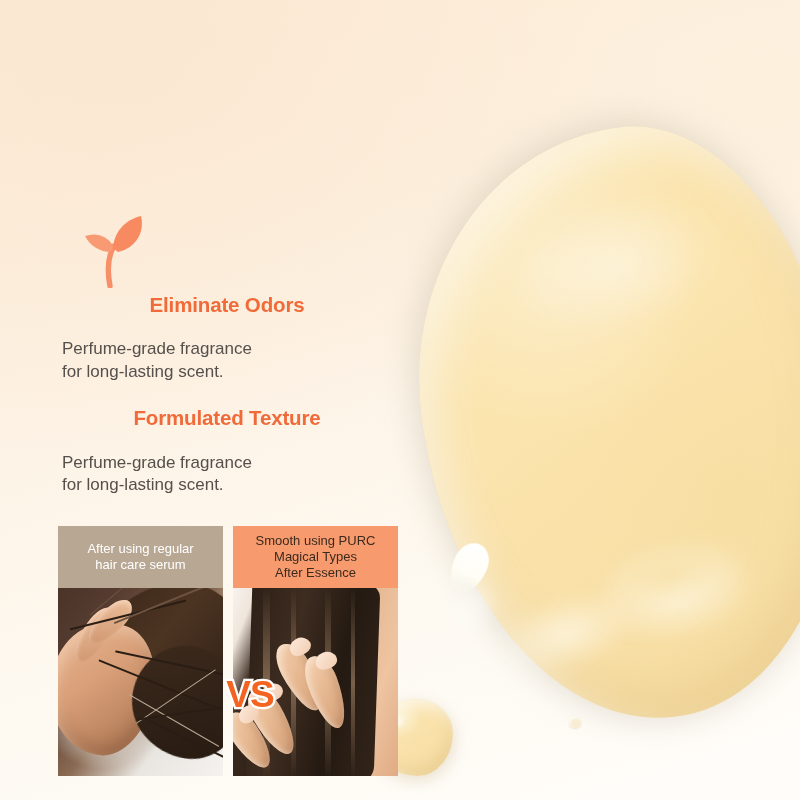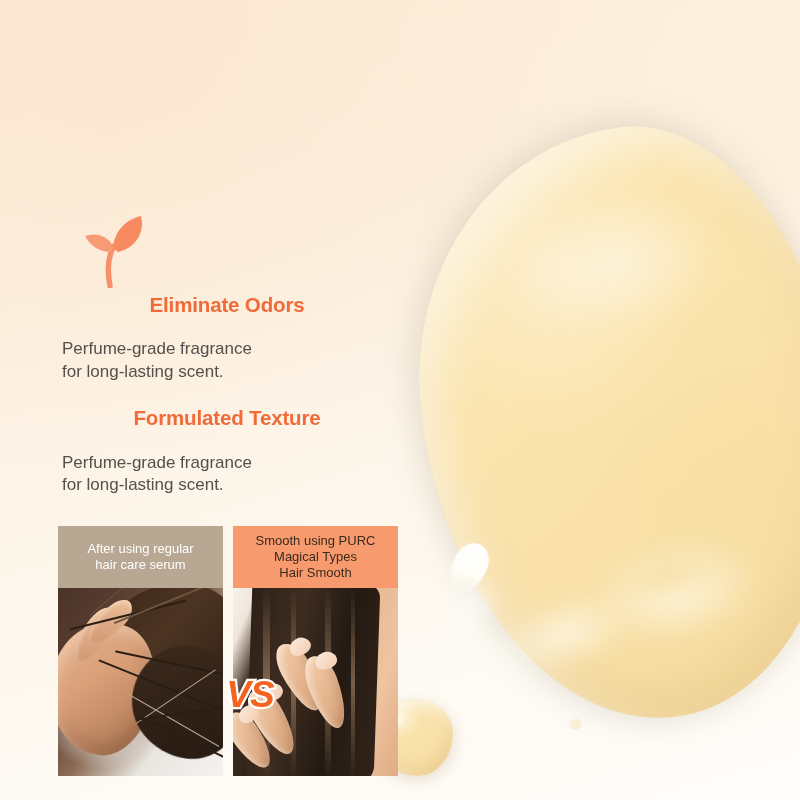--- a/index.html
+++ b/index.html
@@ -280,21 +280,20 @@
     border-radius:40% 30% 30% 40%;
     background:linear-gradient(110deg,#e2b28c 0%, #eec4a1 50%, #d9a077 100%);
   }
 
   .vs{
     position:absolute;
     left:50%; top:148px;
     transform:translateX(-50%);
     font-size:37px;
     font-weight:bold;
-    font-style:italic;
     color:#f4631f;
     letter-spacing:-1px;
     z-index:9;
     -webkit-text-stroke:4.5px #ffffff;
     paint-order:stroke fill;
     white-space:nowrap;
   }
 </style>
 </head>
 <body>
@@ -374,21 +373,21 @@
         <div class="strand light" style="left:24px;top:4px;width:70px;height:1.2px;transform:rotate(-40deg);"></div>
         <div class="strand" style="left:86px;top:150px;width:86px;height:2px;transform:rotate(26deg);"></div>
       </div>
     </div>
 
     <div class="card">
       <div class="card-label label-after">
         <div>
           <span>Smooth using PURC</span>
           <span>Magical Types</span>
-          <span>Hair Smooth</span>
+          <span>After Essence</span>
         </div>
       </div>
       <div class="card-photo">
         <div class="ph-r-bg"></div>
         <div class="ph-r-arm"></div>
         <div class="ph-r-hair"></div>
         <div class="ph-r-sheen" style="left:30px;top:0;width:7px;height:190px;"></div>
         <div class="ph-r-sheen" style="left:58px;top:0;width:5px;height:190px;"></div>
         <div class="ph-r-sheen" style="left:92px;top:0;width:6px;height:190px;"></div>
         <div class="ph-r-sheen" style="left:118px;top:0;width:4px;height:190px;"></div>

